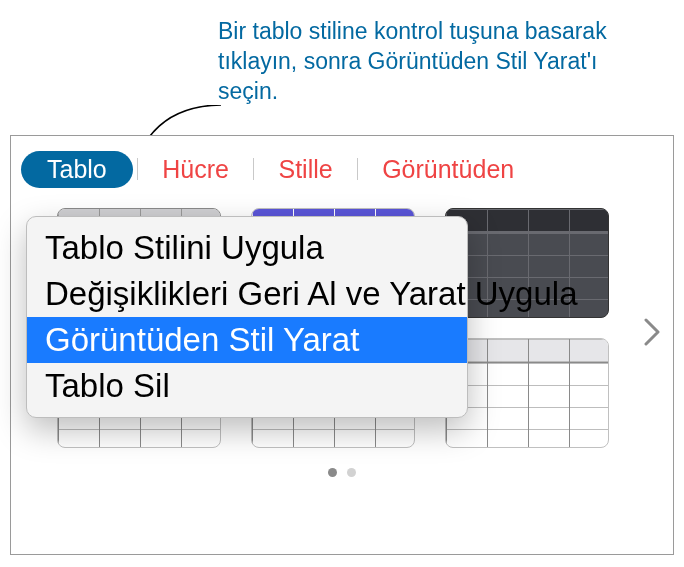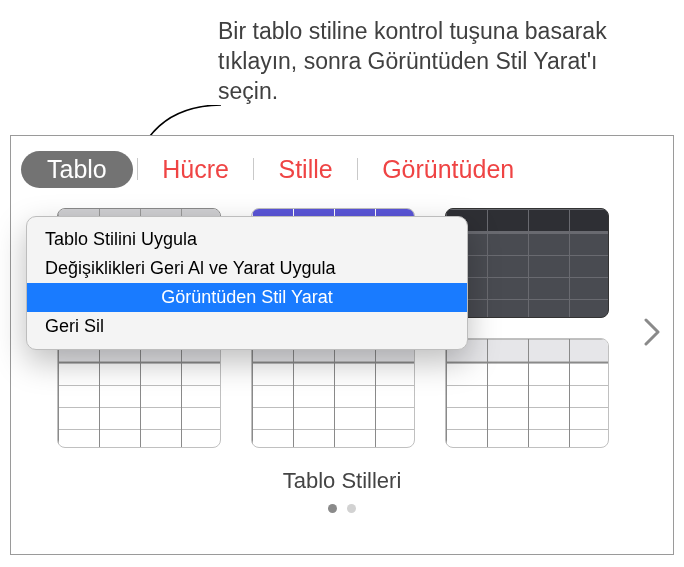--- a/index.html
+++ b/index.html
@@ -11,21 +11,21 @@
       position: relative;
       overflow: hidden;
     }
     .callout-text {
       position: absolute;
       left: 218px;
       top: 16px;
       width: 440px;
       font-size: 23px;
       line-height: 30px;
-      color: #404040;
+      color: #0369a1;
     }
     .callout-line {
       position: absolute;
       left: 127px;
       top: 105px;
       width: 94px;
       height: 85px;
       pointer-events: none;
     }
     .panel {
@@ -47,21 +47,21 @@
     }
     .tab {
       font-size: 25px;
       color: #ef4444;
       padding: 6px 20px;
       border-radius: 20px;
       cursor: pointer;
       position: relative;
     }
     .tab.active {
-      background: #737373;
+      background: #0369a1;
       color: #fff;
       font-weight: 500;
       padding: 4px 26px;
     }
     .tab-sep {
       width: 1.5px;
       height: 22px;
       background: #c9c9c9;
       margin: 0 4px;
     }
@@ -133,30 +133,29 @@
       top: 216px;
       width: 442px;
       background: #f4f4f4;
       border: 1px solid #bdbdbd;
       border-radius: 10px;
       box-shadow: 0 12px 32px rgba(0,0,0,0.26);
       padding: 8px 0;
       backdrop-filter: blur(6px);
     }
     .menu-item {
-      font-size: 18px;
+      font-size: 33px;
       color: #000;
       padding: 4px 18px;
       cursor: pointer;
       white-space: nowrap;
     }
     .menu-item.highlight {
       background: #197bff;
       color: #fff;
-      text-align: center;
     }
   </style>
 </head>
 <body>
 
 <div class="callout-text">Bir tablo stiline kontrol tuşuna basarak tıklayın, sonra Görüntüden Stil Yarat'ı seçin.</div>
 
 <svg class="callout-line" viewBox="0 0 94 85">
   <path d="M94 0 Q 15 1 2 85" stroke="#000" stroke-width="1.6" fill="none"></path>
 </svg>
@@ -214,27 +213,26 @@
           </div>
       </div>
     </div>
 
     <div class="right-chevron">
       <svg width="18" height="28" viewBox="0 0 18 28">
           <path d="M3 2 L15 14 L3 26" stroke="#8a8a8a" stroke-width="3" fill="none" stroke-linecap="round" stroke-linejoin="round"></path>
         </svg>
     </div>
 
-    <div class="styles-caption">Tablo Stilleri</div>
     <div class="pager">
       <div class="dot active"></div>
       <div class="dot"></div>
     </div>
   </div>
 
 </div>
 
 <div class="context-menu">
   <div class="menu-item">Tablo Stilini Uygula</div>
   <div class="menu-item">Değişiklikleri Geri Al ve Yarat Uygula</div>
   <div class="menu-item highlight">Görüntüden Stil Yarat</div>
-  <div class="menu-item">Geri Sil</div>
+  <div class="menu-item">Tablo Sil</div>
 </div>
 
 </body></html>

